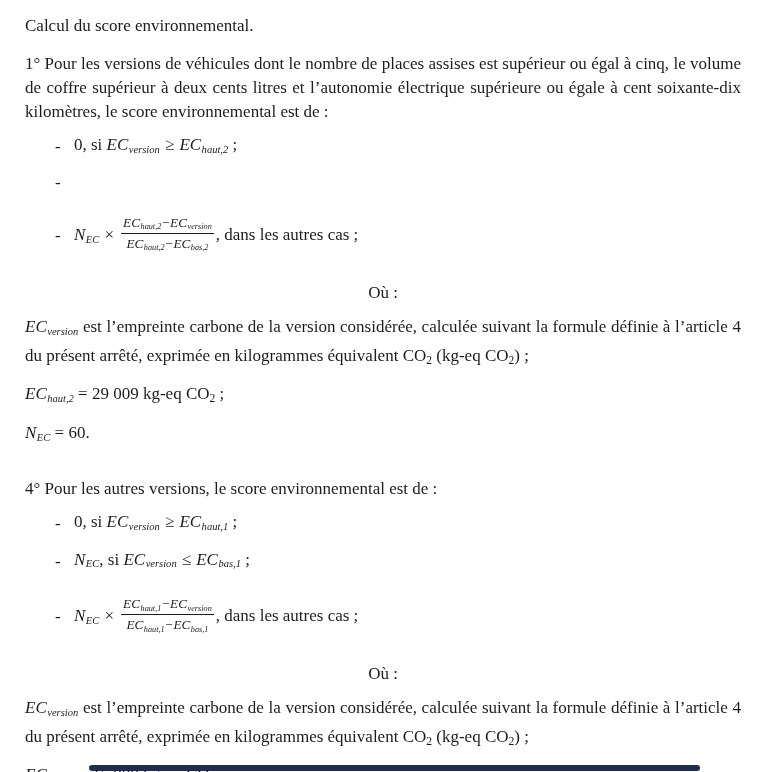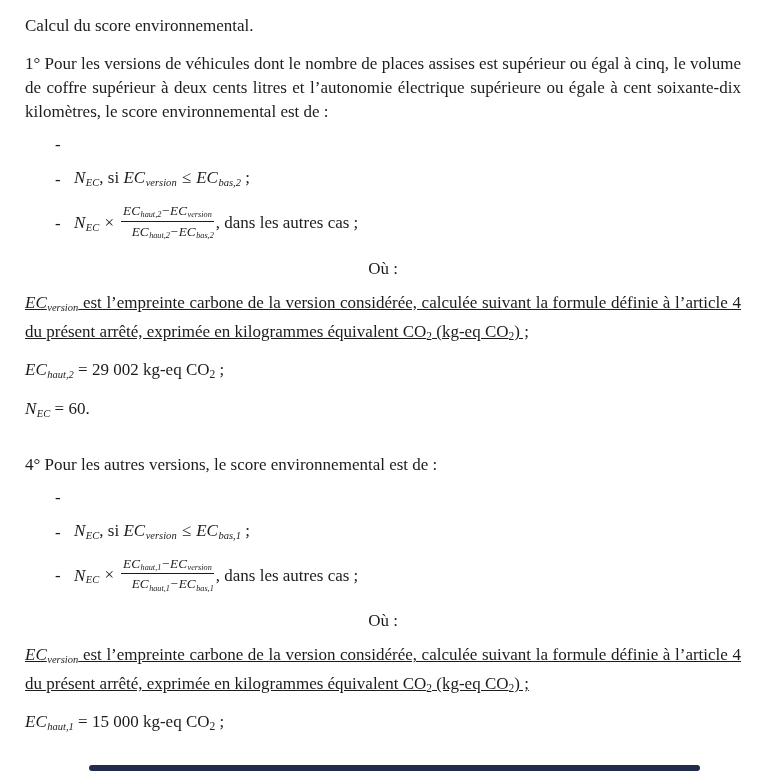--- a/index.html
+++ b/index.html
@@ -34,39 +34,38 @@
     margin-bottom: 9px;
     min-height: 24px;
   }
   .dash { width: 19px; flex: 0 0 19px; }
   .bullet-body { line-height: 24px; }
   .where { margin: 13px 0 10px 0; line-height: 24px; text-align: center; }
   .def-para {
     text-align: justify;
     line-height: 24px;
     margin: 0 0 9px 0;
-    text-decoration: underline;
   }
   .const-line { line-height: 24px; margin: 0 0 10px 0; }
   .section-2 { margin-top: 27px; }
 
   
   .m-var { font-style: italic; }
   .m-sub { font-style: italic; font-size: 0.62em; vertical-align: -0.28em; margin-left: 0.5px; }
   .m-tsub { font-size: 0.68em; vertical-align: -0.25em; }
   .m-op { padding: 0 0.05em; }
   .m-txt { }
   .frac {
     display: inline-flex;
     flex-direction: column;
-    align-items: flex-end;
+    align-items: center;
     vertical-align: middle;
     font-size: 0.78em;
     line-height: 1.3;
-    margin: 0 2px;
+    margin: 12px 2px;
     transform: translateY(-2px);
   }
   .frac .num { border-bottom: 1.2px solid #1c1c1c; padding: 0 2px 0 2px; }
   .frac .den { padding-top: 1px; }
 
   .hscroll-thumb {
     position: absolute;
     left: 89px; top: 765px;
     width: 611px; height: 6px;
     border-radius: 3px;
@@ -79,48 +78,49 @@
 <div class="page">
 
   <div class="title">Calcul du score environnemental.</div>
 
   <div>
     <p class="para">1° Pour les versions de véhicules dont le nombre de places assises est supérieur ou égal à cinq, le volume de coffre supérieur à deux cents litres et l’autonomie électrique supérieure ou égale à cent soixante-dix kilomètres, le score environnemental est de :</p>
 
     <div class="bullets">
       <div class="bullet">
         <span class="dash">-</span>
+        <span class="bullet-body"><span class="m-txt">0, si </span><span class="m-var">EC</span><span class="m-sub">version</span><span class="m-op"> ≥ </span><span class="m-var">EC</span><span class="m-sub">haut,2</span><span class="m-txt"> ;</span></span>
       </div>
       <div class="bullet">
         <span class="dash">-</span>
-        <span class="bullet-body"><span class="m-var">N</span><span class="m-sub">EC</span><span class="m-txt">, si </span><span class="m-var">EC</span><span class="m-sub">version</span><span class="m-op"> ≤ </span><span class="m-var">EC</span><span class="m-sub">bas,2</span><span class="m-txt"> ;</span></span>
       </div>
       <div class="bullet">
         <span class="dash">-</span>
         <span class="bullet-body"><span class="m-var">N</span><span class="m-sub">EC</span><span class="m-op"> × </span><span class="frac">
               <span class="num"><span class="m-var">EC</span><span class="m-sub">haut,2</span><span class="m-op">−</span><span class="m-var">EC</span><span class="m-sub">version</span></span>
               <span class="den"><span class="m-var">EC</span><span class="m-sub">haut,2</span><span class="m-op">−</span><span class="m-var">EC</span><span class="m-sub">bas,2</span></span>
             </span><span class="m-txt">, dans les autres cas ;</span></span>
       </div>
     </div>
 
     <div class="where">Où :</div>
 
     <p class="def-para"><span class="m-var">EC</span><span class="m-sub">version</span><span class="m-txt"> est l’empreinte carbone de la version considérée, calculée suivant la formule définie à l’article 4 du présent arrêté, exprimée en kilogrammes équivalent CO</span><span class="m-tsub">2</span><span class="m-txt"> (kg-eq CO</span><span class="m-tsub">2</span><span class="m-txt">) ;</span></p>
 
-    <div class="const-line"><span class="m-var">EC</span><span class="m-sub">haut,2</span><span class="m-txt"> = 29 002 kg-eq CO</span><span class="m-tsub">2</span><span class="m-txt"> ;</span></div>
+    <div class="const-line"><span class="m-var">EC</span><span class="m-sub">haut,2</span><span class="m-txt"> = 29 009 kg-eq CO</span><span class="m-tsub">2</span><span class="m-txt"> ;</span></div>
     <div class="const-line"><span class="m-var">N</span><span class="m-sub">EC</span><span class="m-txt"> = 60.</span></div>
   </div>
 
   <div class="section-2">
     <p class="para">4° Pour les autres versions, le score environnemental est de :</p>
 
     <div class="bullets">
       <div class="bullet">
         <span class="dash">-</span>
+        <span class="bullet-body"><span class="m-txt">0, si </span><span class="m-var">EC</span><span class="m-sub">version</span><span class="m-op"> ≥ </span><span class="m-var">EC</span><span class="m-sub">haut,1</span><span class="m-txt"> ;</span></span>
       </div>
       <div class="bullet">
         <span class="dash">-</span>
         <span class="bullet-body"><span class="m-var">N</span><span class="m-sub">EC</span><span class="m-txt">, si </span><span class="m-var">EC</span><span class="m-sub">version</span><span class="m-op"> ≤ </span><span class="m-var">EC</span><span class="m-sub">bas,1</span><span class="m-txt"> ;</span></span>
       </div>
       <div class="bullet">
         <span class="dash">-</span>
         <span class="bullet-body"><span class="m-var">N</span><span class="m-sub">EC</span><span class="m-op"> × </span><span class="frac">
               <span class="num"><span class="m-var">EC</span><span class="m-sub">haut,1</span><span class="m-op">−</span><span class="m-var">EC</span><span class="m-sub">version</span></span>
               <span class="den"><span class="m-var">EC</span><span class="m-sub">haut,1</span><span class="m-op">−</span><span class="m-var">EC</span><span class="m-sub">bas,1</span></span>

